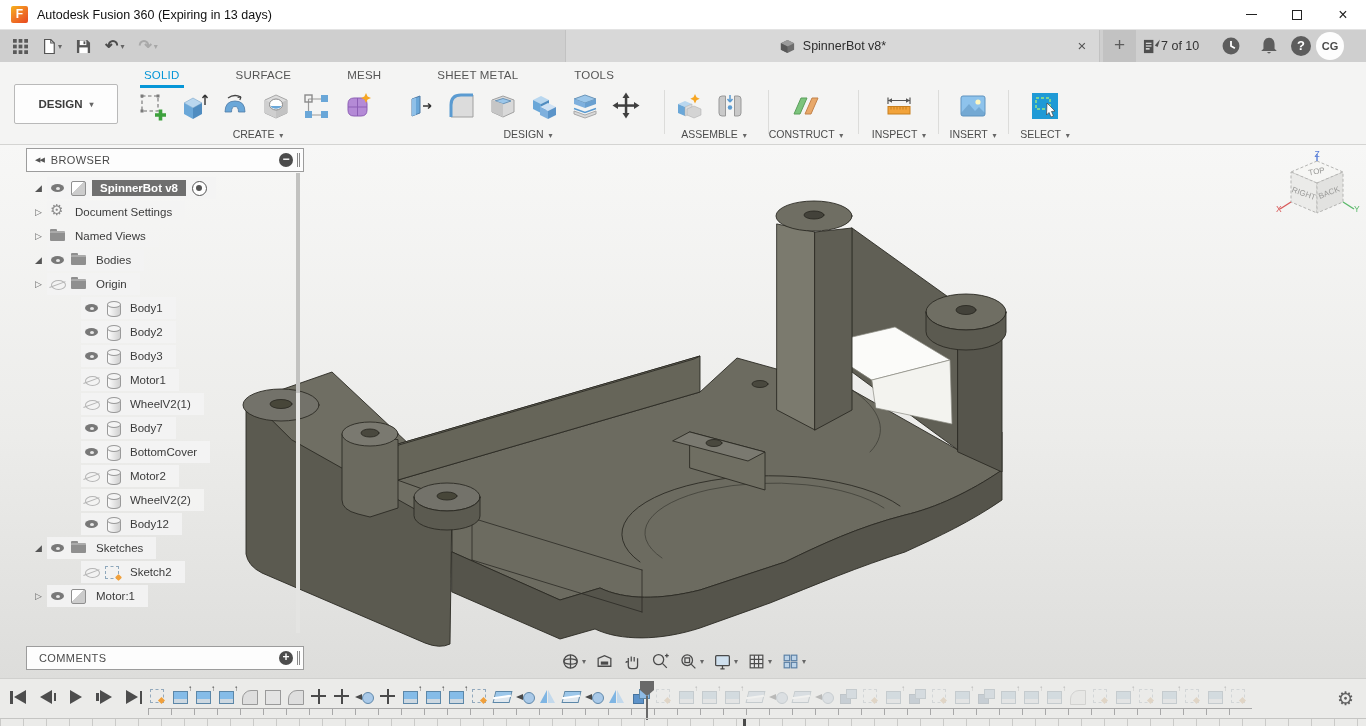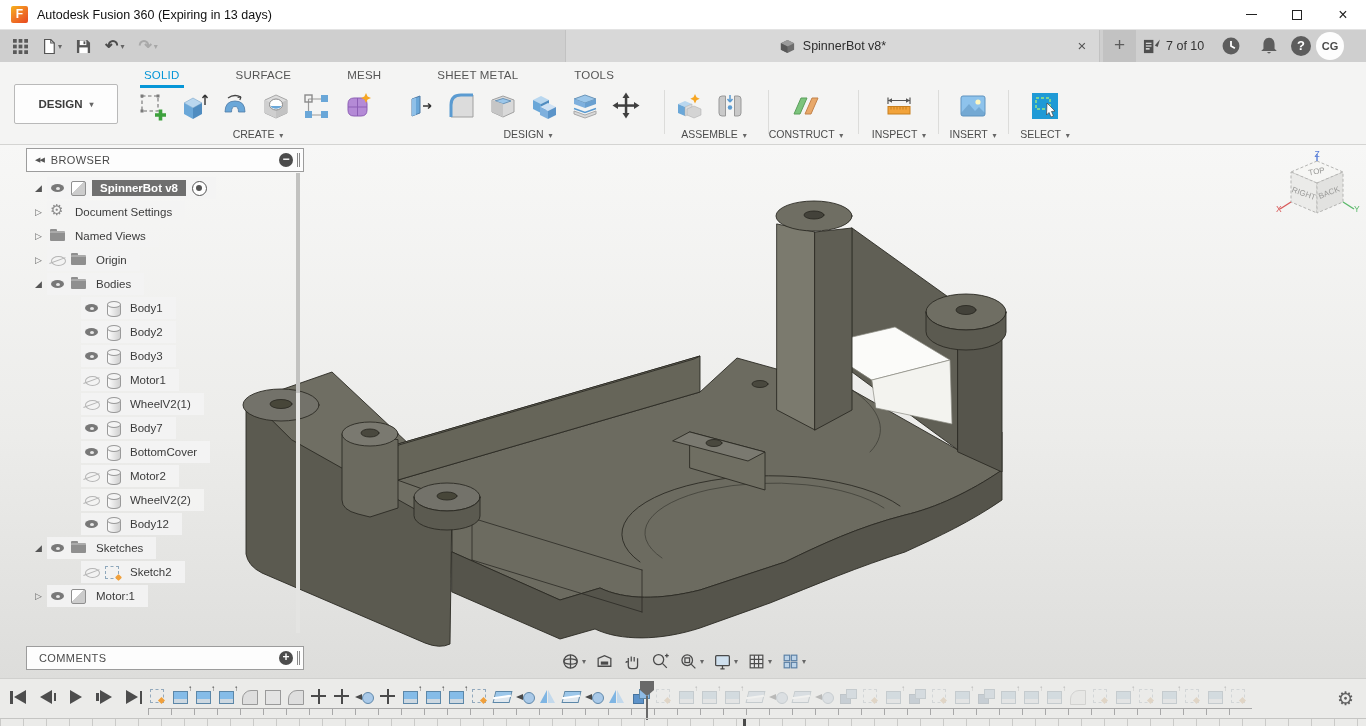--- a/index.html
+++ b/index.html
@@ -29,21 +29,21 @@
   .undo-glyph{font-size:16px;font-weight:bold;color:#4c4c4c;line-height:14px;}
   .redo-glyph{font-size:16px;font-weight:bold;color:#a9a9a9;line-height:14px;}
   #doc-tab{position:absolute;left:565px;top:0;width:535px;height:32px;background:#d8d8d8;
            border-left:1px solid #c2c2c2;border-right:1px solid #c2c2c2;
            display:flex;align-items:center;justify-content:center;gap:7px;}
   #doc-title{font-size:12.5px;color:#2e2e2e;}
   #doc-close{position:absolute;right:6px;top:5px;width:22px;height:22px;text-align:center;
              font-size:15px;line-height:22px;color:#555;}
   #new-tab{position:absolute;left:1103px;top:0;width:33px;height:32px;background:#c2c2c2;
            color:#5c5c5c;font-size:19px;line-height:30px;text-align:center;}
-  #job-status{position:absolute;left:1142px;top:0;height:32px;display:flex;align-items:center;gap:5px;}
+  #job-status{position:absolute;left:1142px;top:0;height:32px;display:flex;align-items:center;}
   #job-count{font-size:12.5px;color:#333;}
   .tb-icon{position:absolute;top:6px;width:20px;height:20px;}
   #help-icon{border-radius:50%;background:#5d5d5d;color:#fff;font-size:13px;font-weight:bold;
              text-align:center;line-height:20px;}
   #avatar{position:absolute;left:1316px;top:2px;width:28px;height:28px;border-radius:50%;background:#fdfdfd;
           color:#4a4a4a;font-size:11px;font-weight:bold;text-align:center;line-height:28px;}
 
   
   #ribbon{position:absolute;left:0;top:62px;width:100%;height:83px;background:#f4f4f3;
           border-bottom:1px solid #d4d4d2;}
@@ -601,35 +601,35 @@
             <span class="expander exp-closed"></span>
             <span class="chip">
 
               <span class="node-icon ic-folder"></span>
               <span class="tree-label">Named Views</span>
 
             </span>
           </div>
 
           <div class="tree-row ind0">
+            <span class="expander exp-open"></span>
+            <span class="chip">
+              <span class="eye eye-on"></span>
+              <span class="node-icon ic-folder"></span>
+              <span class="tree-label">Bodies</span>
+
+            </span>
+          </div>
+
+          <div class="tree-row ind0">
             <span class="expander exp-closed"></span>
             <span class="chip">
               <span class="eye eye-off"></span>
               <span class="node-icon ic-folder"></span>
               <span class="tree-label">Origin</span>
-
-            </span>
-          </div>
-
-          <div class="tree-row ind0">
-            <span class="expander exp-open"></span>
-            <span class="chip">
-              <span class="eye eye-on"></span>
-              <span class="node-icon ic-folder"></span>
-              <span class="tree-label">Bodies</span>
 
             </span>
           </div>
 
           <div class="tree-row ind1">
             <span class="expander exp-none"></span>
             <span class="chip">
               <span class="eye eye-on"></span>
               <span class="node-icon ic-body"></span>
               <span class="tree-label">Body1</span>

